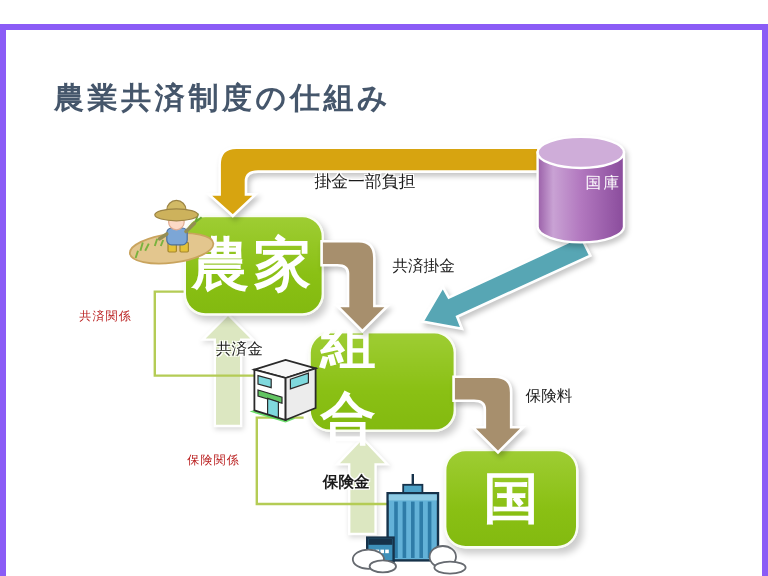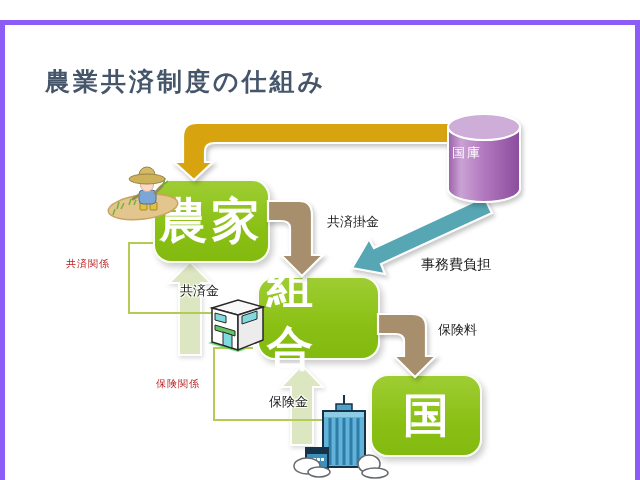--- a/index.html
+++ b/index.html
@@ -28,21 +28,21 @@
   #node-government{left:365px;top:349px;width:112px;height:83px;font-size:46px;}
   .flow-label{
     position:absolute;font-size:13px;color:#1b1b1b;white-space:nowrap;
     text-shadow:1px 1px 0 #fff,-1px -1px 0 #fff,1px -1px 0 #fff,-1px 1px 0 #fff;
   }
   .flow-label.big{font-size:14px;}
   .relation-label{
     position:absolute;font-size:10px;color:#b91c1c;white-space:nowrap;letter-spacing:1px;
   }
   #treasury-label{
-    position:absolute;left:447px;top:119px;width:66px;text-align:left;
+    position:absolute;left:447px;top:119px;width:66px;text-align:right;
     font-size:13px;color:#ffffff;letter-spacing:2px;
   }
 </style>
 </head>
 <body>
 
 <div id="slide">
 
   <div id="title">農業共済制度の仕組み</div>
 
@@ -132,22 +132,22 @@
       <rect x="316" y="433" width="3" height="3" fill="#ffffff"></rect>
       <ellipse cx="302" cy="441" rx="13" ry="8" fill="#ffffff" stroke="#666a70" stroke-width="1.5"></ellipse>
       <ellipse cx="314" cy="447" rx="11" ry="5" fill="#ffffff" stroke="#666a70" stroke-width="1.5"></ellipse>
       <ellipse cx="364" cy="439" rx="11" ry="9" fill="#ffffff" stroke="#666a70" stroke-width="1.5"></ellipse>
       <ellipse cx="370" cy="448" rx="13" ry="5" fill="#ffffff" stroke="#666a70" stroke-width="1.5"></ellipse>
     </g>
   </svg>
 
   <div id="treasury-label">国庫</div>
 
+  <div class="flow-label big" style="left:257px;top:118px;">掛金一部負担</div>
   <div class="flow-label" style="left:322px;top:188px;font-family:Liberation Serif, serif;">共済掛金</div>
-  <div class="flow-label big" style="left:416px;top:231px;">事務費負担</div>
   <div class="flow-label" style="left:433px;top:296px;text-align:right;">保険料</div>
   <div class="flow-label" style="left:175px;top:257px;">共済金</div>
-  <div class="flow-label" style="left:264px;top:368px;">保険金</div>
+  <div class="flow-label" style="left:264px;top:368px;font-weight:bold;">保険金</div>
 
   <div class="relation-label" style="left:61px;top:232px;">共済関係</div>
   <div class="relation-label" style="left:151px;top:352px;">保険関係</div>
 
 </div>
 
 </body></html>

